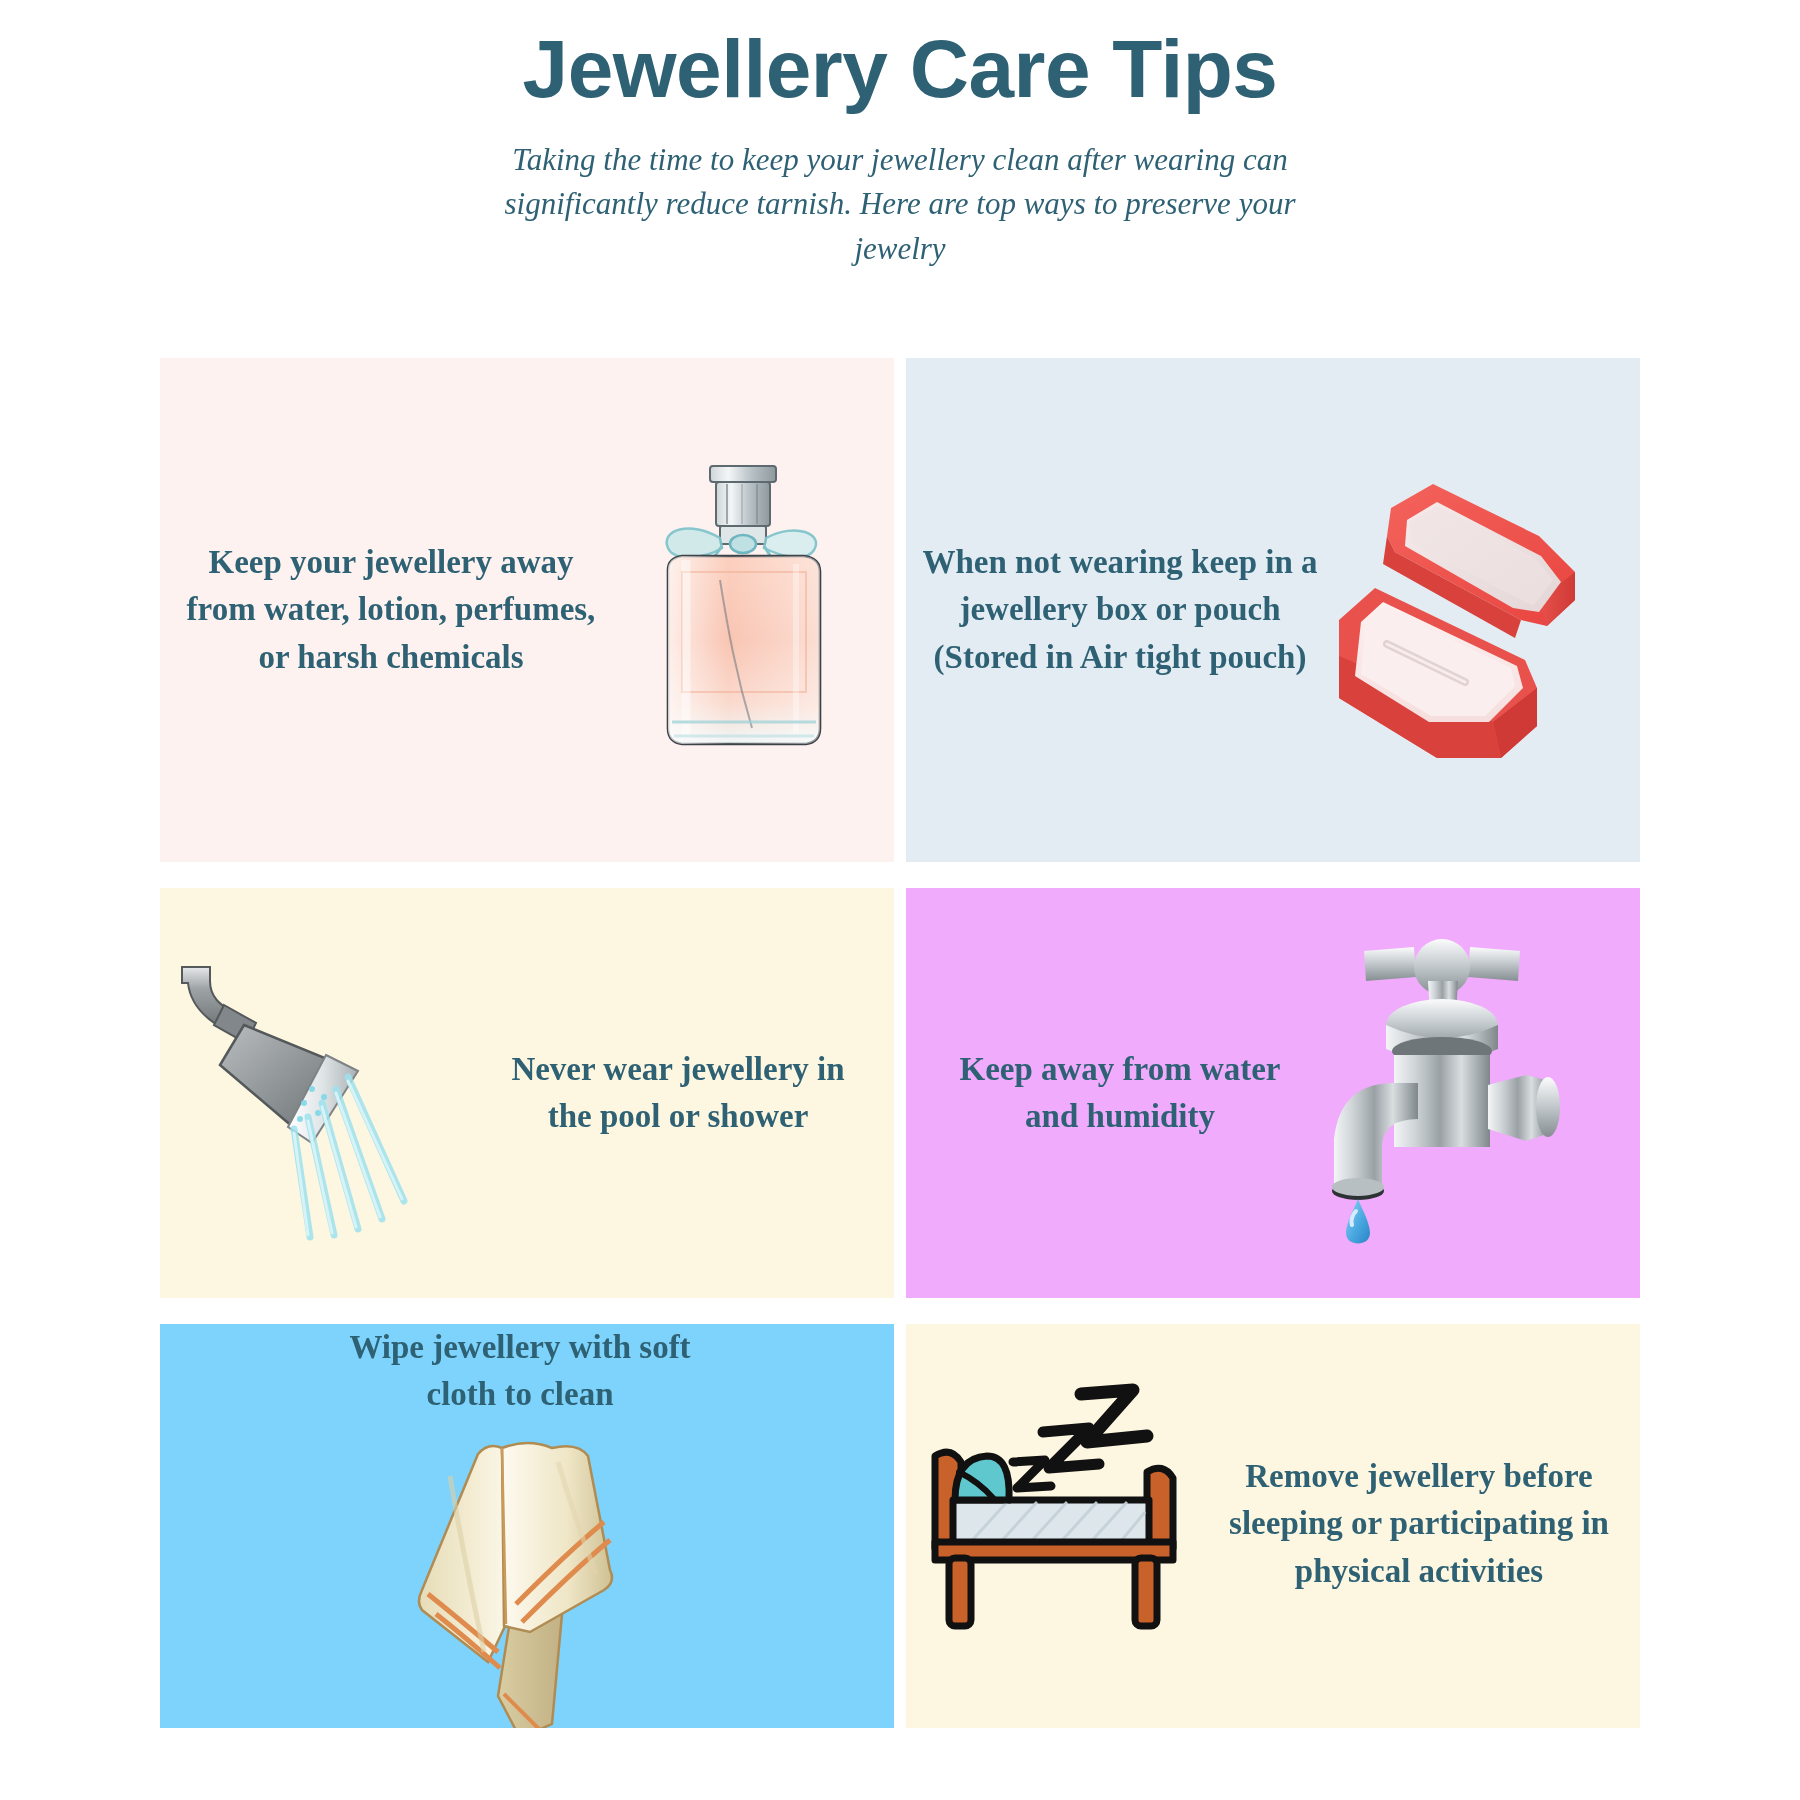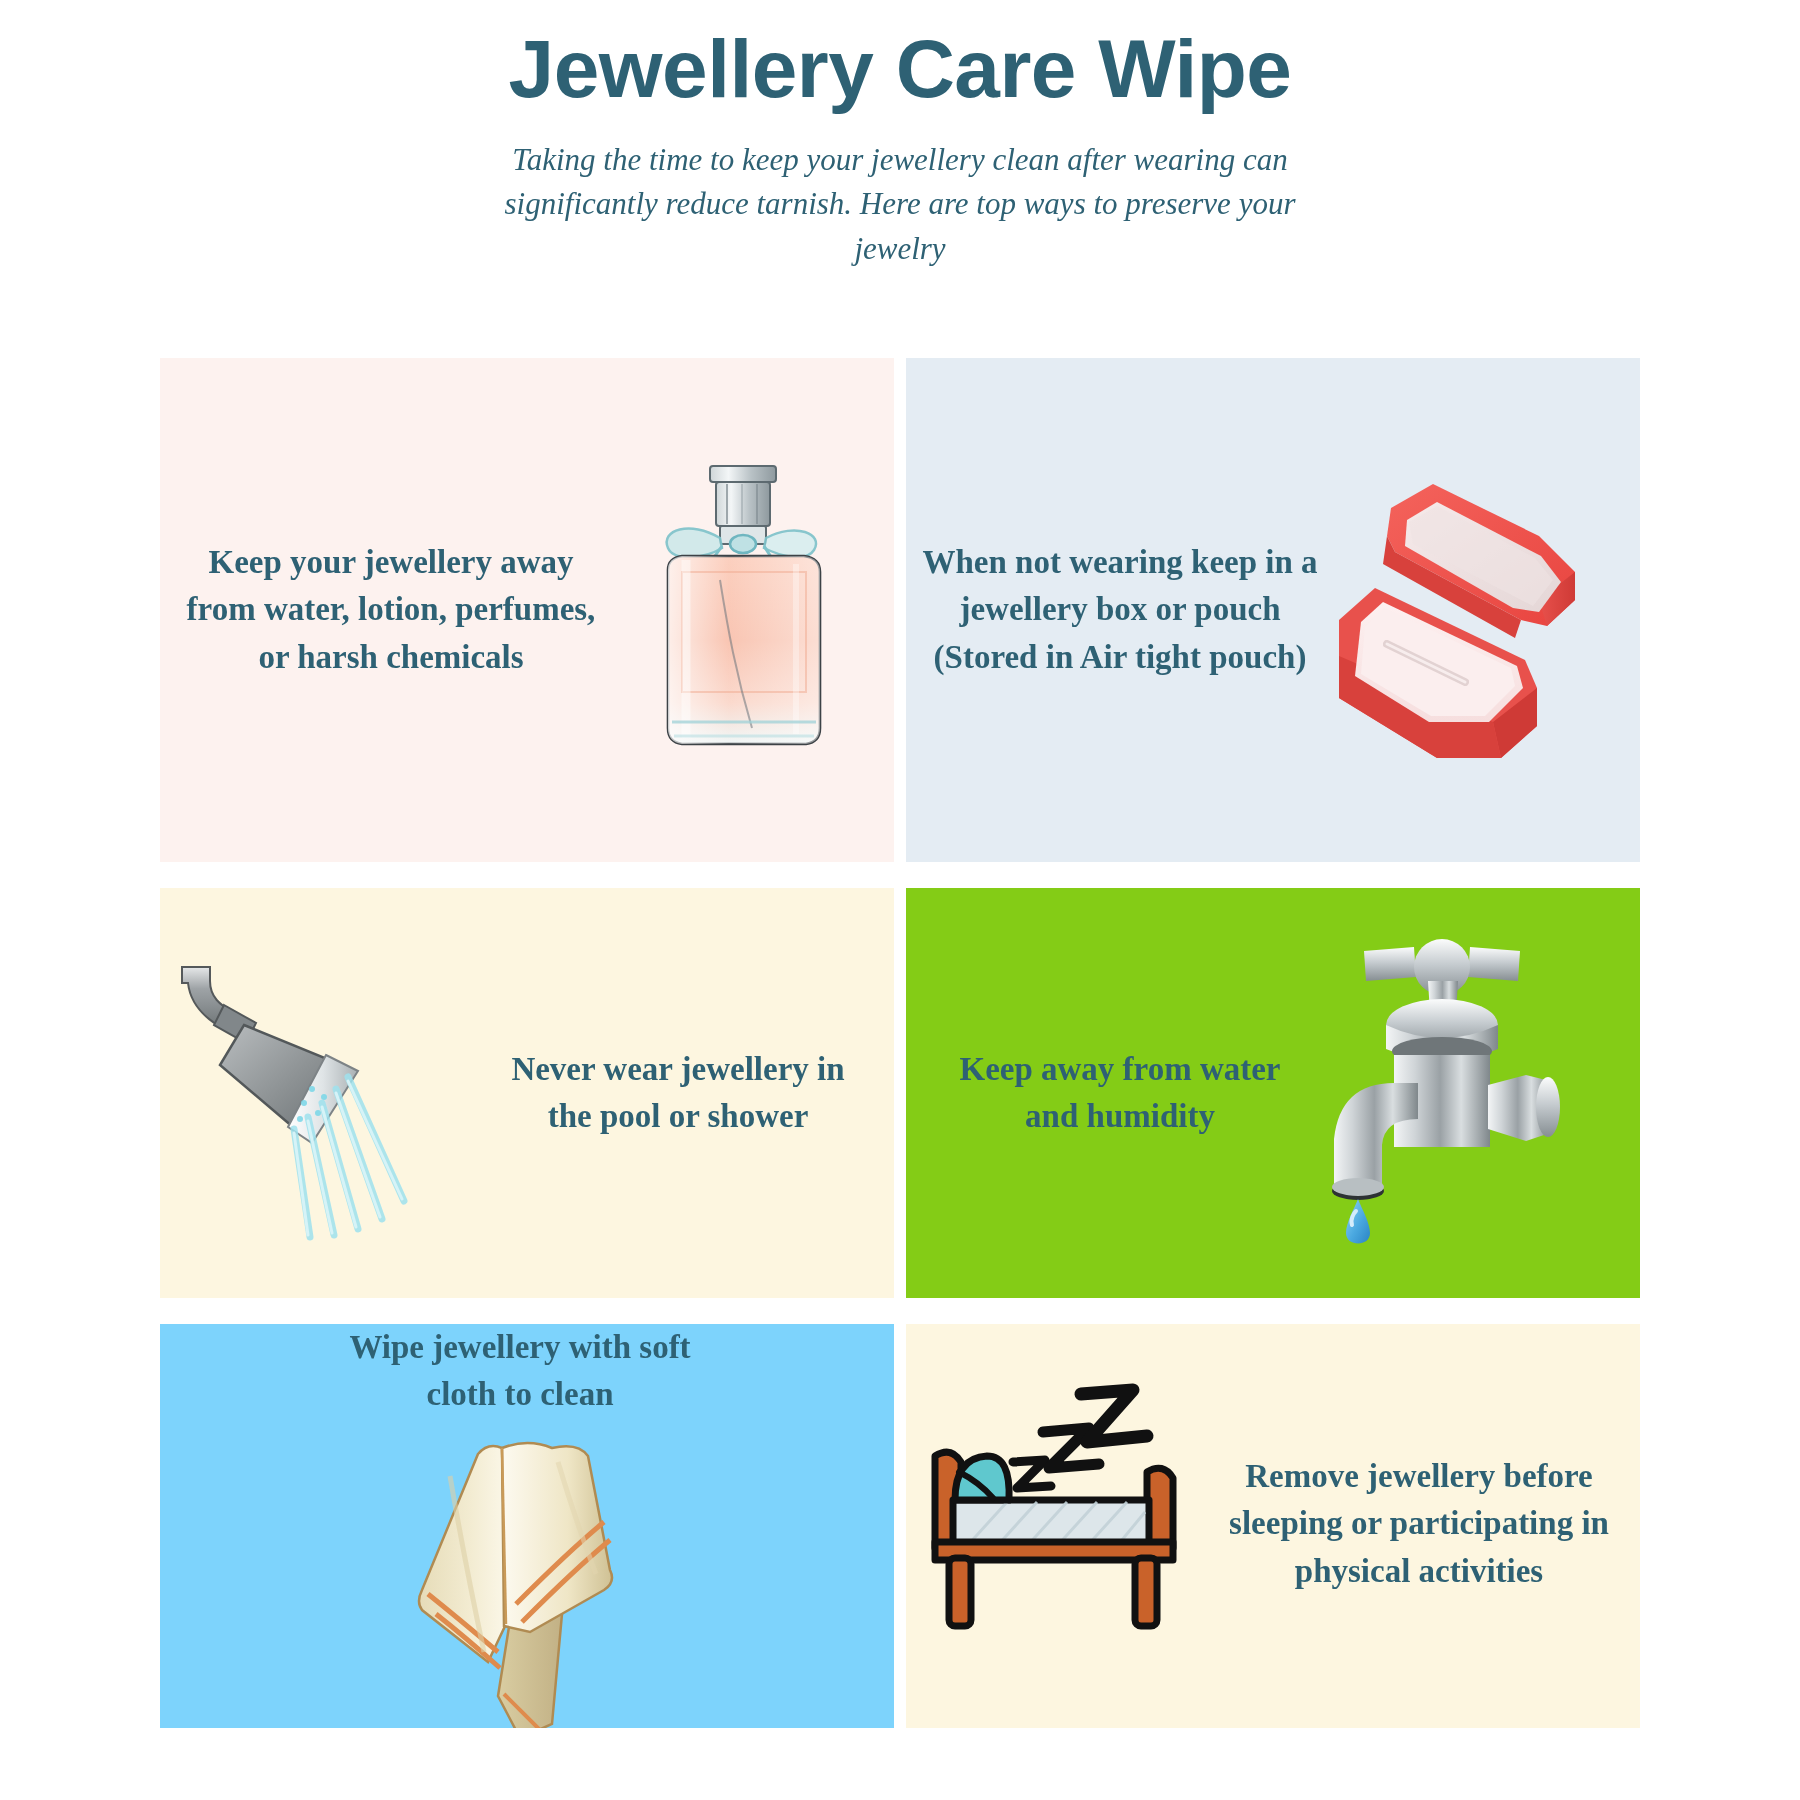--- a/index.html
+++ b/index.html
@@ -86,41 +86,41 @@
   .c1 .card-art  { width: 268px; height: 300px; }
 
   .c2 { background: #e4ecf3; padding: 0 10px 0 14px; }
   .c2 .card-text { width: 400px; }
   .c2 .card-art  { width: 310px; height: 330px; }
 
   .c3 { background: #fdf6e0; padding: 0 24px 0 6px; }
   .c3 .card-art  { width: 320px; height: 330px; }
   .c3 .card-text { width: 390px; }
 
-  .c4 { background: #84cc16; padding: 0 4px 0 24px; }
+  .c4 { background: #f0abfc; padding: 0 4px 0 24px; }
   .c4 .card-text { width: 380px; }
   .c4 .card-art  { width: 320px; height: 330px; }
 
   .c5 { background: #7dd3fc; padding: 0 28px 0 14px; flex-direction: column; }
   .c5 .card-text { width: 410px; }
   .c5 .card-art  { width: 290px; height: 340px; }
 
   .c6 { background: #fdf6e0; padding: 0 18px 4px 10px; }
   .c6 .card-art  { width: 300px; height: 290px; }
   .c6 .card-text { width: 410px; }
 
   svg { display: block; overflow: visible; }
 </style>
 </head>
 <body>
 
 <div class="page">
 
   <div class="header">
-    <h1 class="page-title">Jewellery Care Wipe</h1>
+    <h1 class="page-title">Jewellery Care Tips</h1>
     <p class="page-subtitle">Taking the time to keep your jewellery clean after wearing can significantly reduce tarnish. Here are top ways to preserve your jewelry</p>
   </div>
 
   <div class="grid">
 
     <div class="card c1">
       <div class="card-text">Keep your jewellery away from water, lotion, perfumes, or harsh chemicals</div>
       <div class="card-art">
         <svg width="240" height="300" viewBox="0 0 240 300" aria-hidden="true">
           <defs>

